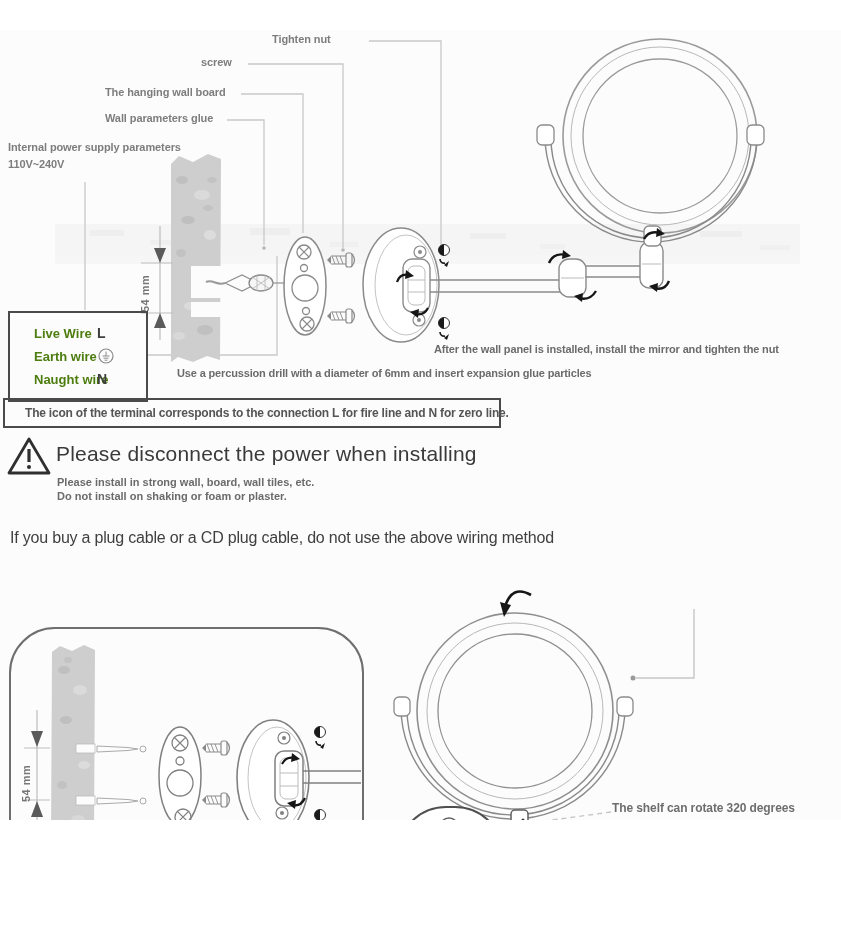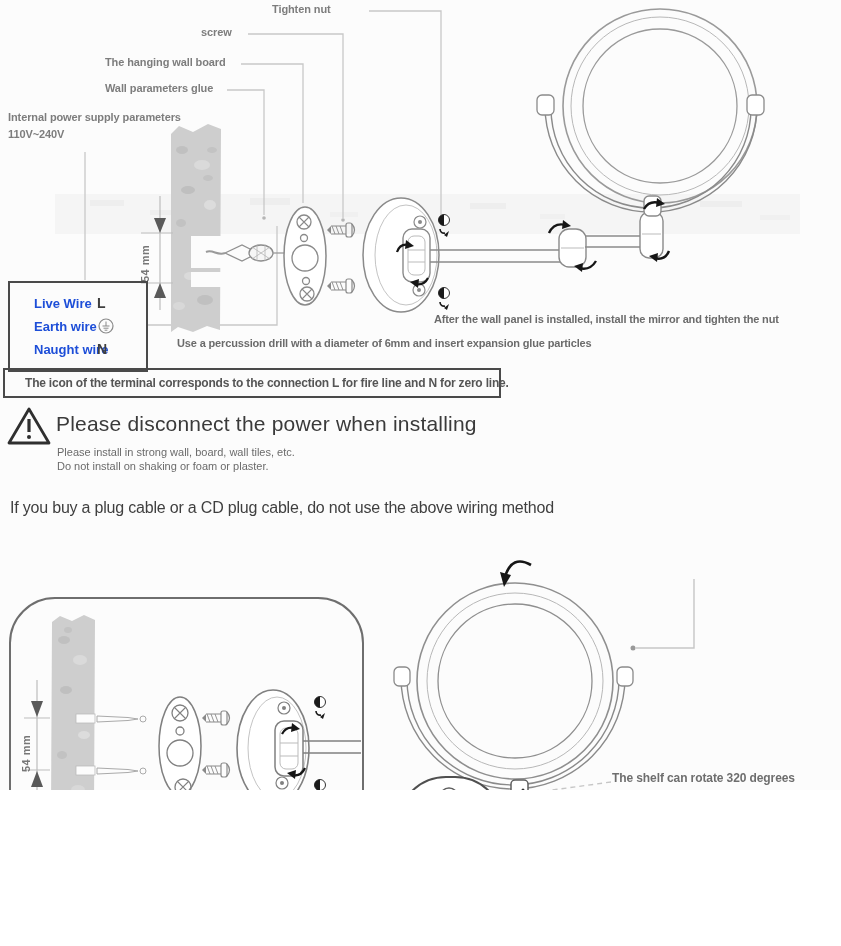--- a/index.html
+++ b/index.html
@@ -1,40 +1,40 @@
 <!DOCTYPE html>
 <html><head>
 <meta charset="utf-8">
 <style>
   html,body{margin:0;padding:0;background:#fff;}
   .page{
     position:relative;width:841px;height:790px;overflow:hidden;
-    background:#fcfcfc;font-family:"Liberation Sans",sans-serif;
+    background:#fcfcfc;font-family:"Liberation Sans",sans-serif;margin-top:30px;
   }
   .abs{position:absolute;}
   .lbl{position:absolute;font-size:11px;font-weight:bold;color:#7d7d7d;white-space:nowrap;letter-spacing:-0.1px;}
   .cap{position:absolute;font-size:11px;font-weight:bold;color:#6b6b6b;white-space:nowrap;letter-spacing:-0.15px;}
   .lbl2{position:absolute;font-size:12px;font-weight:bold;color:#6e6e6e;white-space:nowrap;letter-spacing:-0.1px;}
   .vtext{
     position:absolute;writing-mode:vertical-rl;transform:rotate(180deg);
     font-size:11px;font-weight:bold;color:#777;letter-spacing:0.5px;white-space:nowrap;
   }
   .wire-box{
     position:absolute;left:8px;top:281px;width:136px;height:87px;
     border:2px solid #4a4a4a;background:transparent;
   }
-  .wire-row-label{position:absolute;font-size:13px;font-weight:bold;color:#1d4ed8;white-space:nowrap;padding-left:12px;}
+  .wire-row-label{position:absolute;font-size:13px;font-weight:bold;color:#4d7c0f;white-space:nowrap;padding-left:12px;}
   .wire-sym{position:absolute;font-size:14px;font-weight:bold;color:#3f3f3f;}
   .icon-note-box{
     position:absolute;left:3px;top:368px;width:494px;height:26px;
     border:2px solid #4a4a4a;display:flex;align-items:center;
   }
   .icon-note-box span{font-size:12px;font-weight:bold;color:#555;white-space:nowrap;letter-spacing:-0.2px;padding-left:20px;}
   .warn-title{position:absolute;left:56px;top:412px;font-size:21px;color:#3a3a3a;letter-spacing:0.2px;white-space:nowrap;text-align:right;}
-  .warn-sub{position:absolute;font-size:11px;font-weight:normal;color:#6b6b6b;white-space:nowrap;}
+  .warn-sub{position:absolute;font-size:11px;font-weight:bold;color:#6b6b6b;white-space:nowrap;}
   .para{position:absolute;font-size:16px;color:#3f3f3f;letter-spacing:-0.2px;white-space:nowrap;}
   .voltage2{position:absolute;left:703px;top:799px;width:84px;text-align:center;font-size:14px;font-weight:bold;color:#565656;white-space:nowrap;}
   .onoff{position:absolute;left:337px;top:922px;font-size:15px;font-weight:bold;color:#4f4f4f;white-space:nowrap;text-align:right;}
 </style>
 </head>
 <body>
 
 <div class="page">
 
   <svg class="abs" style="left:0;top:0" width="841" height="400" viewBox="0 0 841 400">

